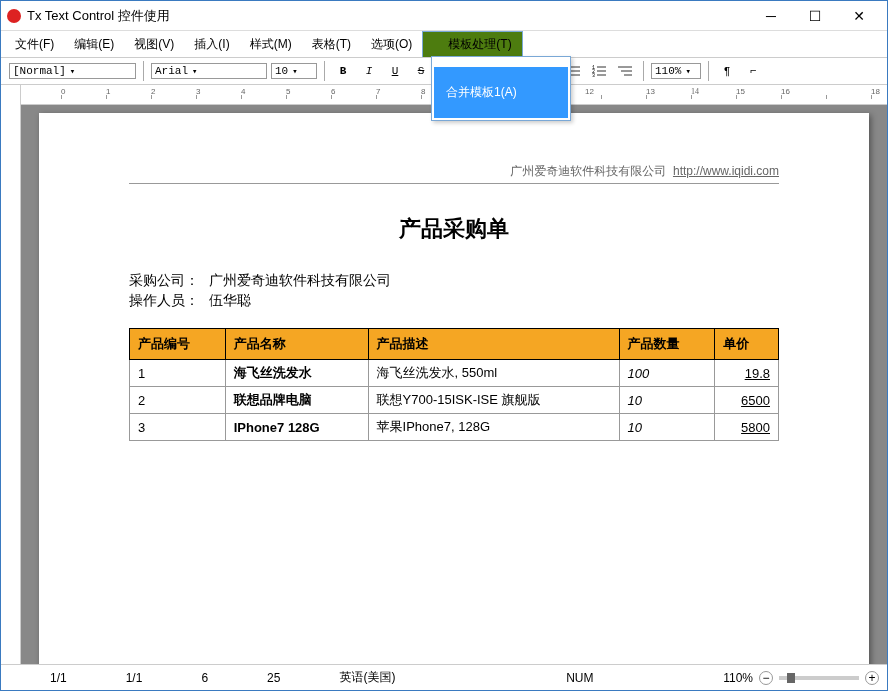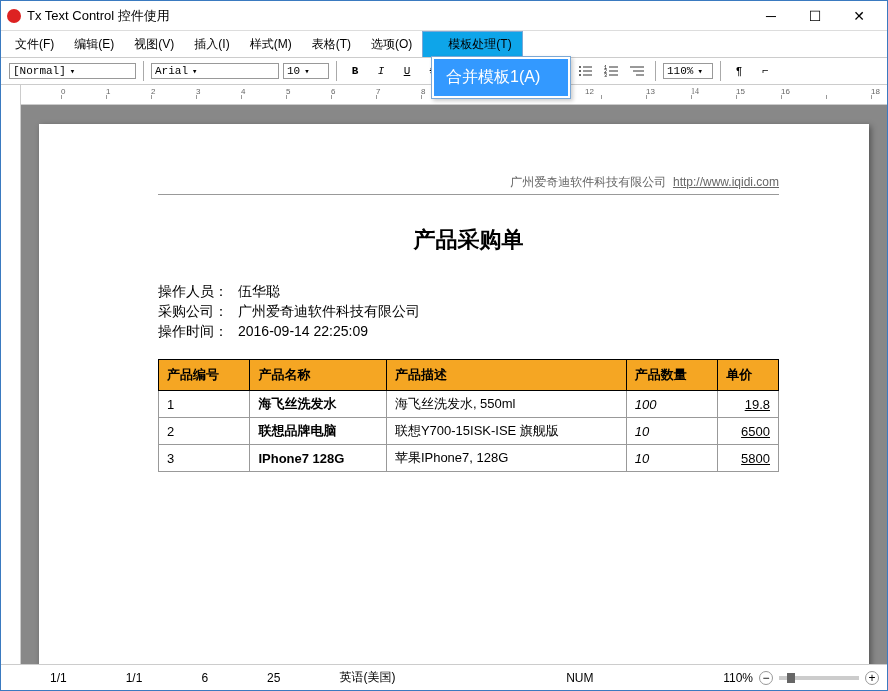--- a/index.html
+++ b/index.html
@@ -5,37 +5,37 @@
 * { box-sizing: border-box; margin: 0; padding: 0; }
 body { font-family: "Microsoft YaHei", Arial, sans-serif; font-size: 12px; background: #fff; }
 .window { width: 888px; height: 691px; border: 1px solid #3a7ac0; display: flex; flex-direction: column; position: relative; }
 .titlebar { height: 30px; background: #fff; display: flex; align-items: center; padding: 0 6px; border-bottom: 1px solid #ddd; }
 .title-icon { width: 14px; height: 14px; border-radius: 50%; background: #d22; margin-right: 6px; }
 .title-text { flex: 1; font-size: 13px; }
 .win-btns { display: flex; gap: 0; }
 .win-btn { width: 44px; height: 28px; display: flex; align-items: center; justify-content: center; cursor: pointer; font-size: 14px; }
 .menubar { height: 26px; display: flex; align-items: stretch; padding: 0 4px; background: #fff; position: relative; }
 .menu-item { padding: 0 10px; display: flex; align-items: center; cursor: pointer; font-size: 12px; }
-.menu-item.open { border: 1px solid #7aa8d6; background: #0ea5e9; border-bottom: none; z-index: 10; padding-left: 25px; }
+.menu-item.open { border: 1px solid #7aa8d6; background: #4d7c0f; border-bottom: none; z-index: 10; padding-left: 25px; }
 .dropdown { position: absolute; top: 25px; left: 430px; width: 140px; background: #fff; border: 1px solid #7aa8d6; box-shadow: 2px 2px 4px rgba(0,0,0,0.2); z-index: 100; padding: 2px; }
-.dd-item { padding: 8px 12px; cursor: pointer; font-size: 16px; }
+.dd-item { padding: 17px 12px; cursor: pointer; font-size: 12px; margin-top: 8px; }
 .dd-item.hl { background: #3399ff; color: #fff; }
 .toolbar { height: 28px; display: flex; align-items: center; gap: 4px; padding: 2px 8px; border-top: 1px solid #ccc; border-bottom: 1px solid #ccc; background: #fff; font-family: "Courier New", monospace; font-size: 11px; }
 .tb-combo { border: 1px solid #999; background: #fff; padding: 1px 3px; display: flex; align-items: center; }
 .tb-combo .caret { margin-left: 4px; font-size: 9px; }
 .tb-sep { width: 1px; height: 20px; background: #aaa; margin: 0 3px; }
 .tb-btn { width: 22px; height: 22px; display: flex; align-items: center; justify-content: center; cursor: pointer; }
 .ruler-area { display: flex; flex: 1; min-height: 0; }
 .vruler { width: 20px; background: #fff; border-right: 1px solid #ccc; position: relative; }
 .content-col { flex: 1; display: flex; flex-direction: column; min-width: 0; }
 .hruler { height: 20px; background: #fff; border-bottom: 1px solid #ccc; position: relative; font-size: 8px; color: #666; }
 .hruler .tick { position: absolute; top: 10px; height: 4px; width: 1px; background: #999; }
 .hruler .num { position: absolute; top: 2px; }
 .canvas-wrap { flex: 1; overflow: auto; background: #888; position: relative; }
-.page { width: 830px; min-height: 560px; background: #fff; margin: 19px auto 20px; box-shadow: 2px 2px 6px rgba(0,0,0,0.4); padding: 50px 90px 30px 119px; position: relative; }
+.page { width: 830px; min-height: 560px; background: #fff; margin: 8px auto 20px; box-shadow: 2px 2px 6px rgba(0,0,0,0.4); padding: 50px 90px 30px 90px; position: relative; }
 .header-co { text-align: right; font-size: 12px; color: #666; border-bottom: 1px solid #999; padding-bottom: 3px; margin-bottom: 30px; }
 .header-co a { color: #666; text-decoration: underline; }
 .doc-title { text-align: center; font-size: 22px; font-weight: bold; margin-bottom: 28px; }
 .info-row { font-size: 14px; margin-bottom: 2px; }
 .info-label { display: inline-block; width: 80px; }
 .ptable { width: 100%; border-collapse: collapse; margin-top: 18px; font-size: 13px; }
 .ptable th { background: #f5a623; color: #000; font-weight: bold; text-align: left; padding: 6px 8px; border: 1px solid #000; }
 .ptable td { padding: 4px 8px; border: 1px solid #999; }
 .ptable td.num { text-align: right; text-decoration: underline; }
 .ptable td.qty { font-style: italic; }
@@ -76,21 +76,21 @@
       <div class="dd-item hl">合并模板1(A)</div>
     </div>
   </div>
 
   <div class="toolbar">
     <div class="tb-combo" style="width:127px">
         <span>[Normal]</span>
         <span class="caret">▾</span>
       </div>
     <div class="tb-sep"></div>
-    <div class="tb-combo" style="width:128px">
+    <div class="tb-combo" style="width:116px">
         <span>Arial</span>
         <span class="caret">▾</span>
       </div>
     <div class="tb-combo" style="width:46px">
         <span>10</span>
         <span class="caret">▾</span>
       </div>
     <div class="tb-sep"></div>
     <div class="tb-btn">
         <b>B</b>
@@ -205,23 +205,22 @@
           <div class="tick" style="left: 850px;"></div>
         </div>
       <div class="canvas-wrap">
         <div class="page">
           <div class="header-co">
             <span>广州爱奇迪软件科技有限公司</span>
             &nbsp;<a>http://www.iqidi.com</a>
           </div>
           <div class="doc-title">产品采购单</div>
           <div id="info-block">
+              <div class="info-row"><span class="info-label">采购公司：</span><span>广州爱奇迪软件科技有限公司</span></div>
               <div class="info-row"><span class="info-label">操作人员：</span><span>伍华聪</span></div>
-              <div class="info-row"><span class="info-label">采购公司：</span><span>广州爱奇迪软件科技有限公司</span></div>
-              <div class="info-row"><span class="info-label">操作时间：</span><span>2016-09-14 22:25:09</span></div>
             </div>
           <table class="ptable">
             <thead>
                 <tr id="thead-row">
                   <th>产品编号</th>
                   <th>产品名称</th>
                   <th>产品描述</th>
                   <th>产品数量</th>
                   <th>单价</th>
                 </tr>

